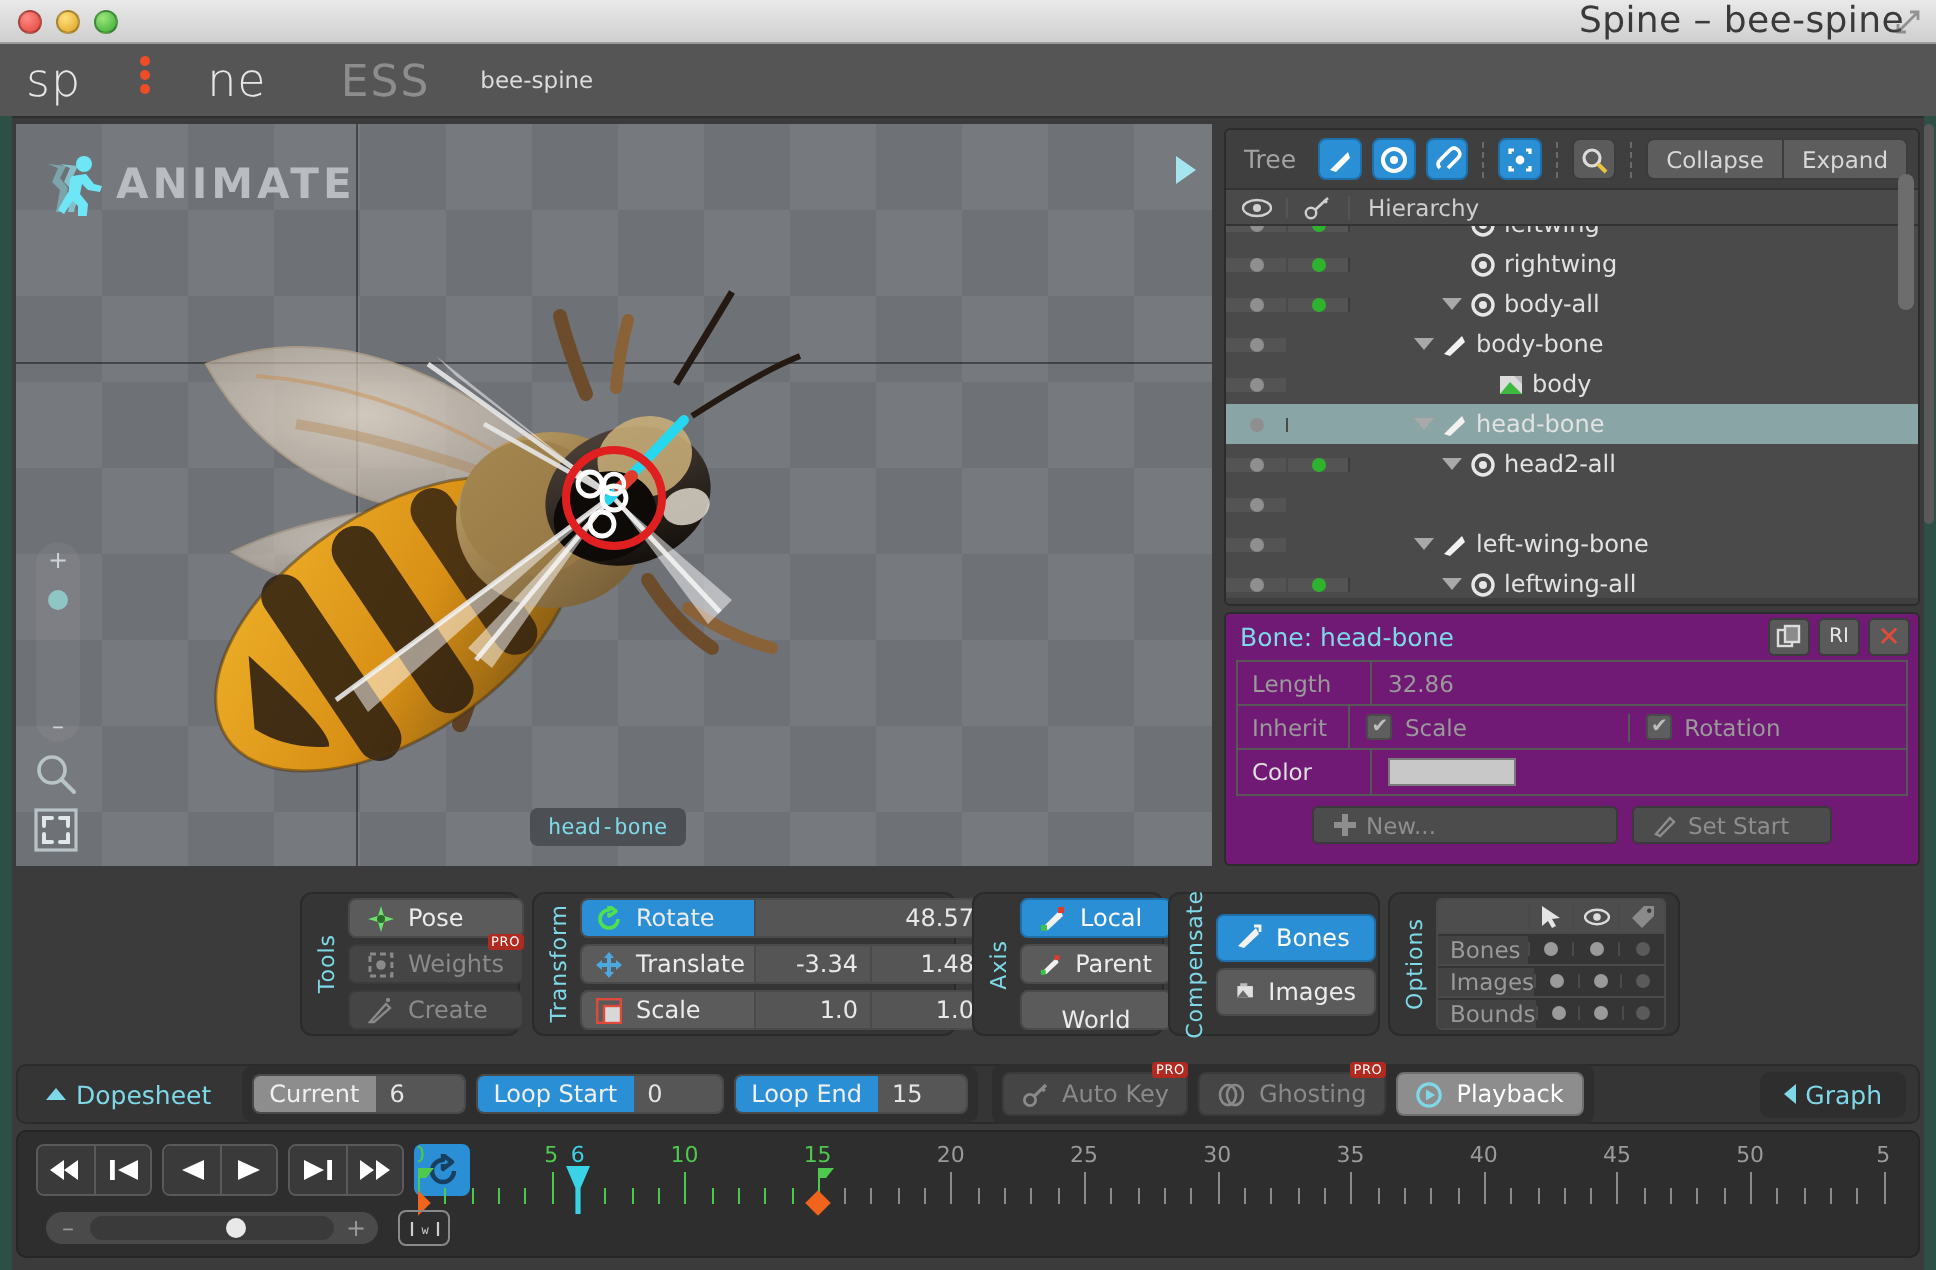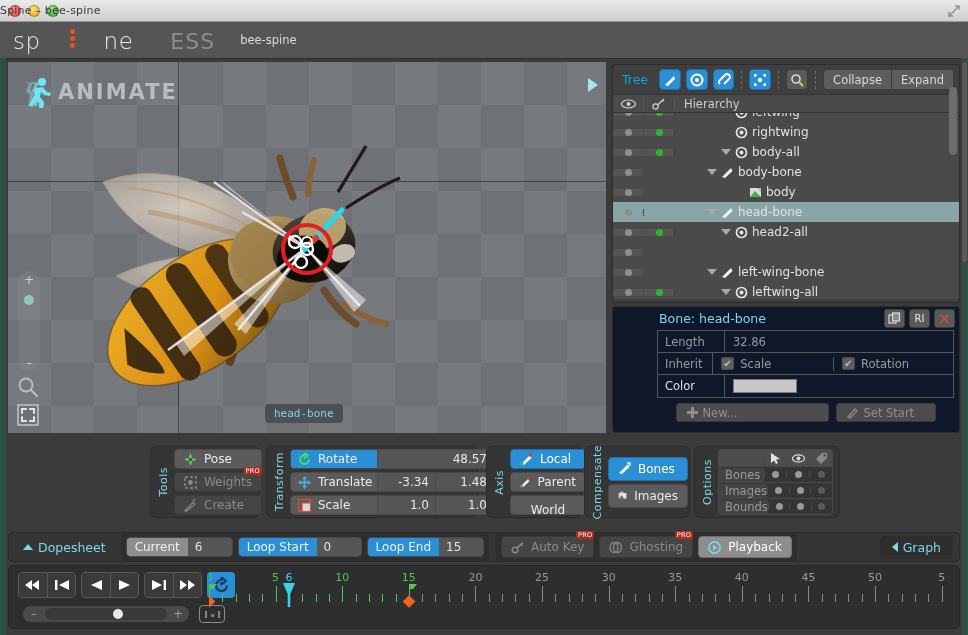--- a/index.html
+++ b/index.html
@@ -18,22 +18,22 @@
     background: linear-gradient(#e9e9e9, #cfcfcf);
     border-bottom:1px solid #9a9a9a;
     display:flex; align-items:center;
   }
   .traffic { display:flex; gap:7px; margin-left:9px; }
   .tl-dot { width:12px; height:12px; border-radius:50%; border:1px solid rgba(0,0,0,.28); }
   .tl-red{ background:radial-gradient(circle at 35% 30%, #ff8a80, #e0443e); }
   .tl-yel{ background:radial-gradient(circle at 35% 30%, #ffe07a, #dea123); }
   .tl-grn{ background:radial-gradient(circle at 35% 30%, #9ae87a, #37a834); }
   .win-title {
-    position:absolute; left:0; right:16px; text-align:left;
-    font-size:11px; color:#3a3a3a; letter-spacing:.2px;
+    position:absolute; left:0; right:16px; text-align:right;
+    font-size:18px; color:#3a3a3a; letter-spacing:.2px;
   }
   .win-resize { position:absolute; right:7px; top:4px; width:14px;height:14px; opacity:.55;}
 
   
   .bg-green { position:absolute; left:0; top:0; width:968px; height:22px; background:#1c6b4a; z-index:-1;}
 
   
   .appbar {
     position:absolute; left:0; top:22px; width:968px; height:36px;
     background:#555555;
@@ -91,21 +91,21 @@
     background:#4c4f53; border-radius:4px;
     font-family:"DejaVu Sans Mono", monospace; font-size:11px; color:#7fd8e8;
   }
 
   
   .tree-panel {
     position:absolute; left:612px; top:64px; width:348px; height:239px;
     background:#3f3f3f; border:1px solid #2c2c2c; border-radius:3px;
   }
   .tree-head { height:29px; display:flex; align-items:center; padding:0 5px; gap:5px;}
-  .tree-title { font-size:12.5px; color:#0ea5e9; margin-left:4px; margin-right:6px; }
+  .tree-title { font-size:12.5px; color:#a3a3a3; margin-left:4px; margin-right:6px; }
   .tbtn {
     width:22px;height:21px;border-radius:4px; background:#2b8fd6;
     display:flex;align-items:center;justify-content:center;border:1px solid #1f6fa8;
   }
   .tbtn.plain { background:#5b5b5b; border-color:#3c3c3c; }
   .tsep { width:1px; height:18px; border-left:1px dashed #6a6a6a; margin:0 2px;}
   .grpbtn { height:21px; display:flex; }
   .grpbtn button {
     font-family:inherit; font-size:11.5px; color:#d8d8d8; background:#5d5d5d;
     border:1px solid #3c3c3c; padding:0 9px; cursor:pointer;
@@ -131,21 +131,21 @@
   .dot-g { width:7px;height:7px;border-radius:50%; background:#8f8f8f; }
   .dot-green { width:7px;height:7px;border-radius:50%; background:#2fb32f; }
   .trow .c-name { display:flex; align-items:center; gap:4px; padding-left:4px; flex:1; }
   .tri { width:0;height:0;border-left:5px solid transparent;border-right:5px solid transparent;border-top:6px solid #a9a9a9; }
   .tri.hidden { visibility:hidden; }
   .tree-scroll { position:absolute; right:2px; top:22px; width:8px; height:68px; background:#6d6d6d; border-radius:4px;}
 
   
   .bone-panel {
     position:absolute; left:612px; top:306px; width:348px; height:127px;
-    background:#0f172a; border:1px solid #2c2c2c; border-radius:3px;padding-left:39px;
+    background:#701a75; border:1px solid #2c2c2c; border-radius:3px;
   }
   .bone-head { height:23px; display:flex; align-items:center; padding:0 4px; }
   .bone-head .lbl { font-size:12.5px; color:#7fd8e8; margin-left:3px; flex:1;}
   .sqbtn { width:21px;height:19px;border-radius:3px;background:#5a5a5a;border:1px solid #3c3c3c;
     display:flex;align-items:center;justify-content:center; margin-left:4px; font-size:10px; color:#ddd;}
   .sqbtn.red { color:#e24b3a; font-size:14px; font-weight:bold;}
   .prop-grid { margin:0 5px; border:1px solid #575757; }
   .prow { display:flex; height:22px; align-items:center; border-bottom:1px solid #575757; }
   .prow:last-child { border-bottom:none; }
   .pkey { width:67px; padding-left:7px; font-size:11.5px; color:#9a9a9a; border-right:1px solid #575757; line-height:22px; height:100%;}

